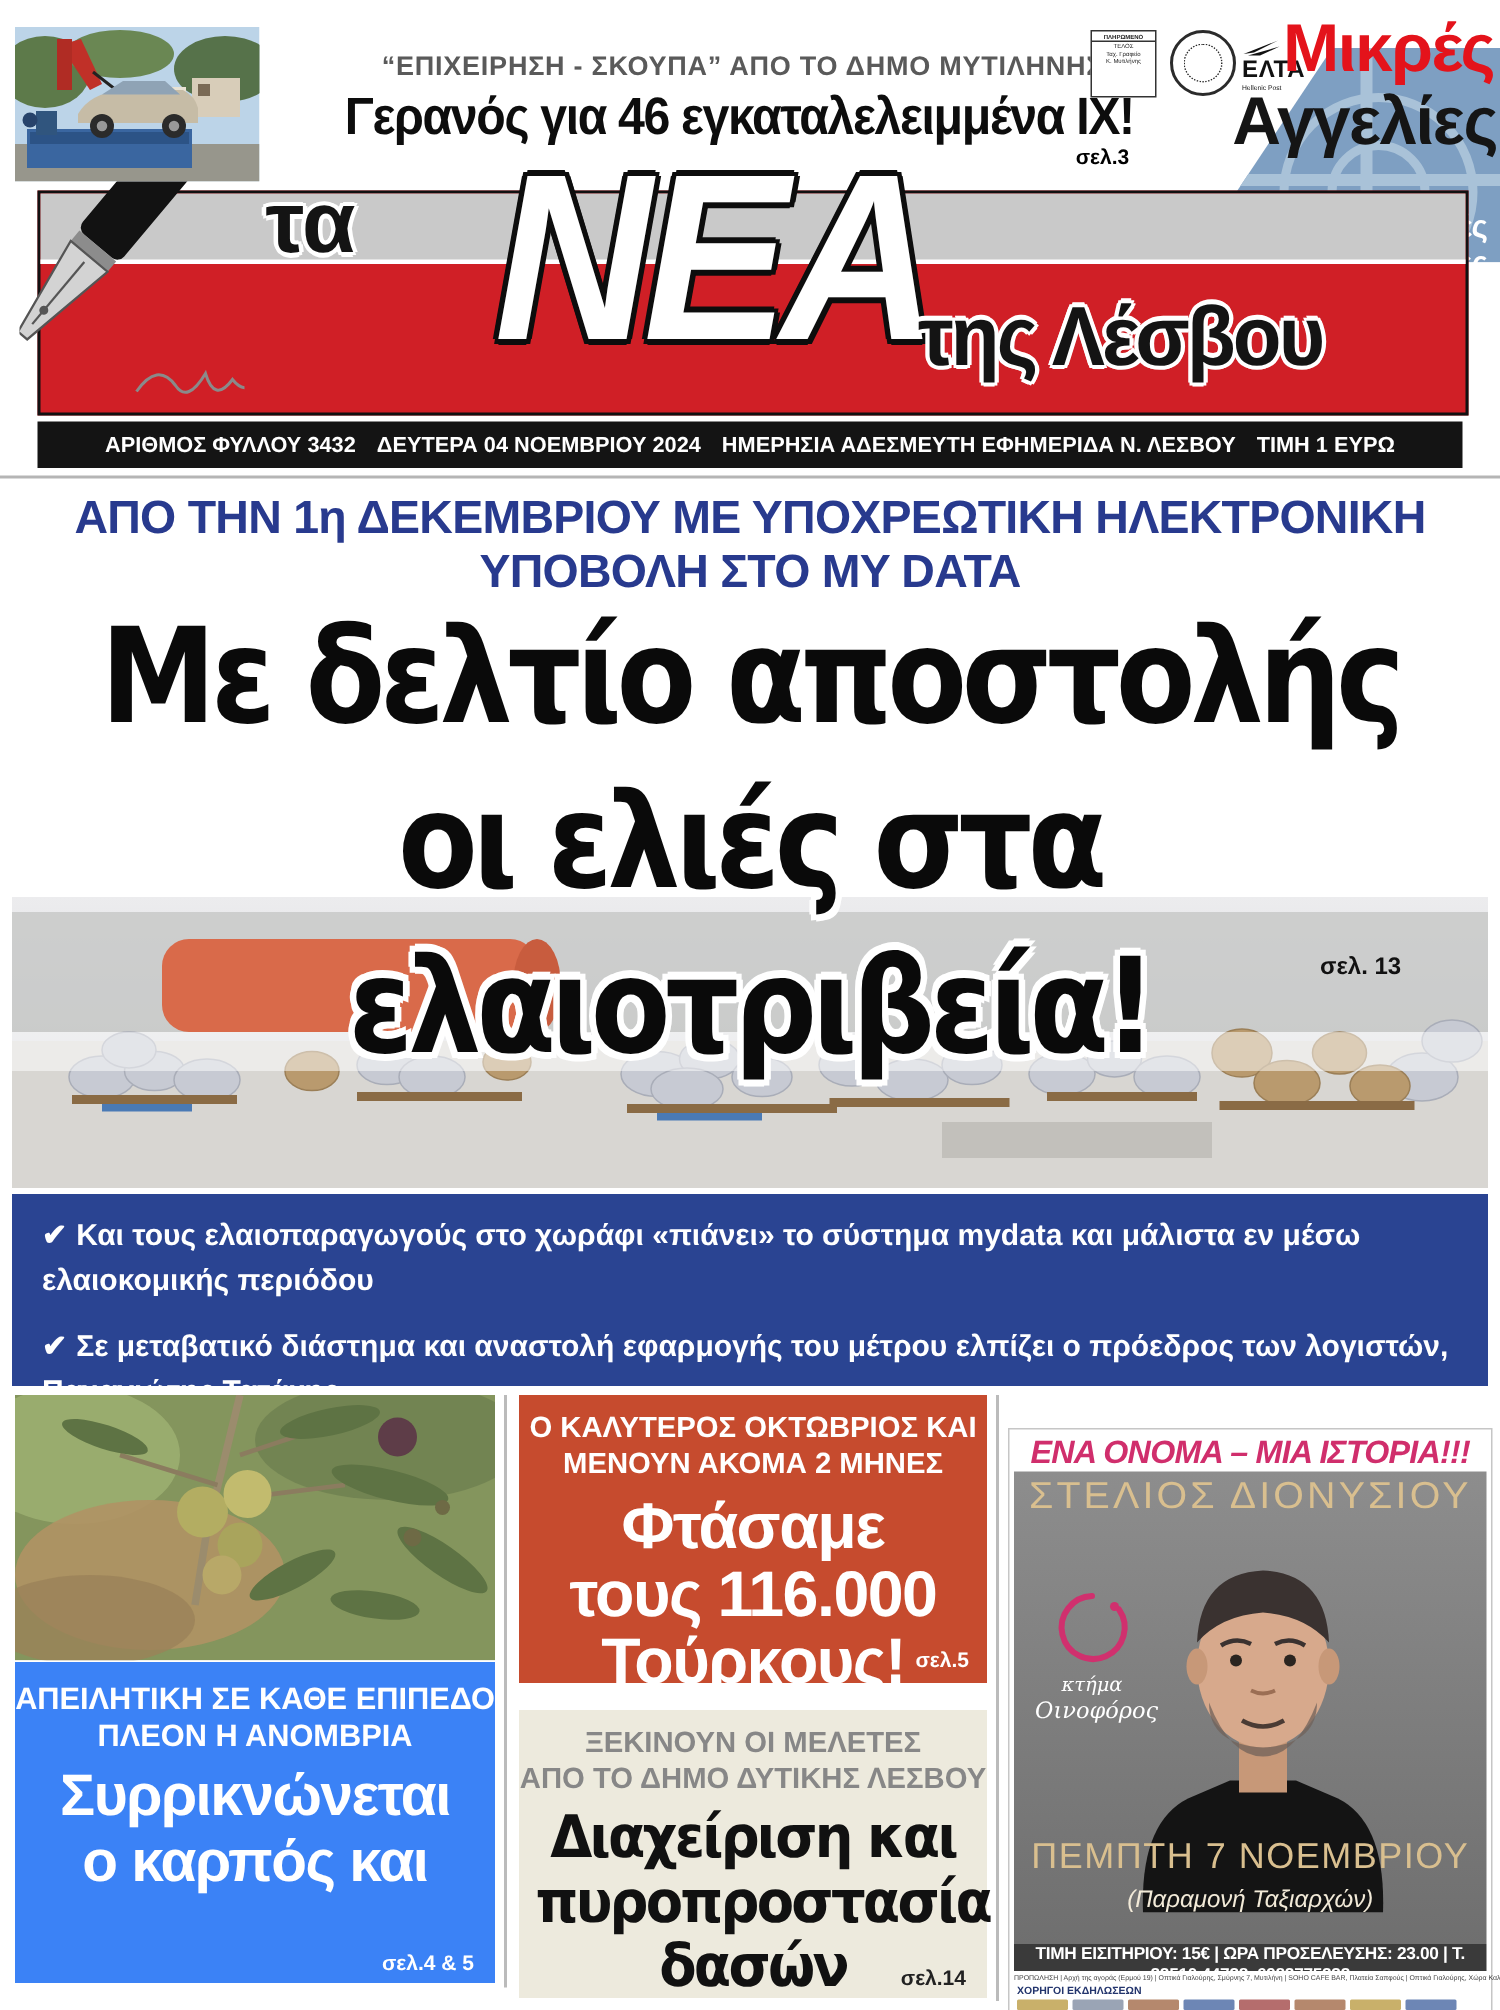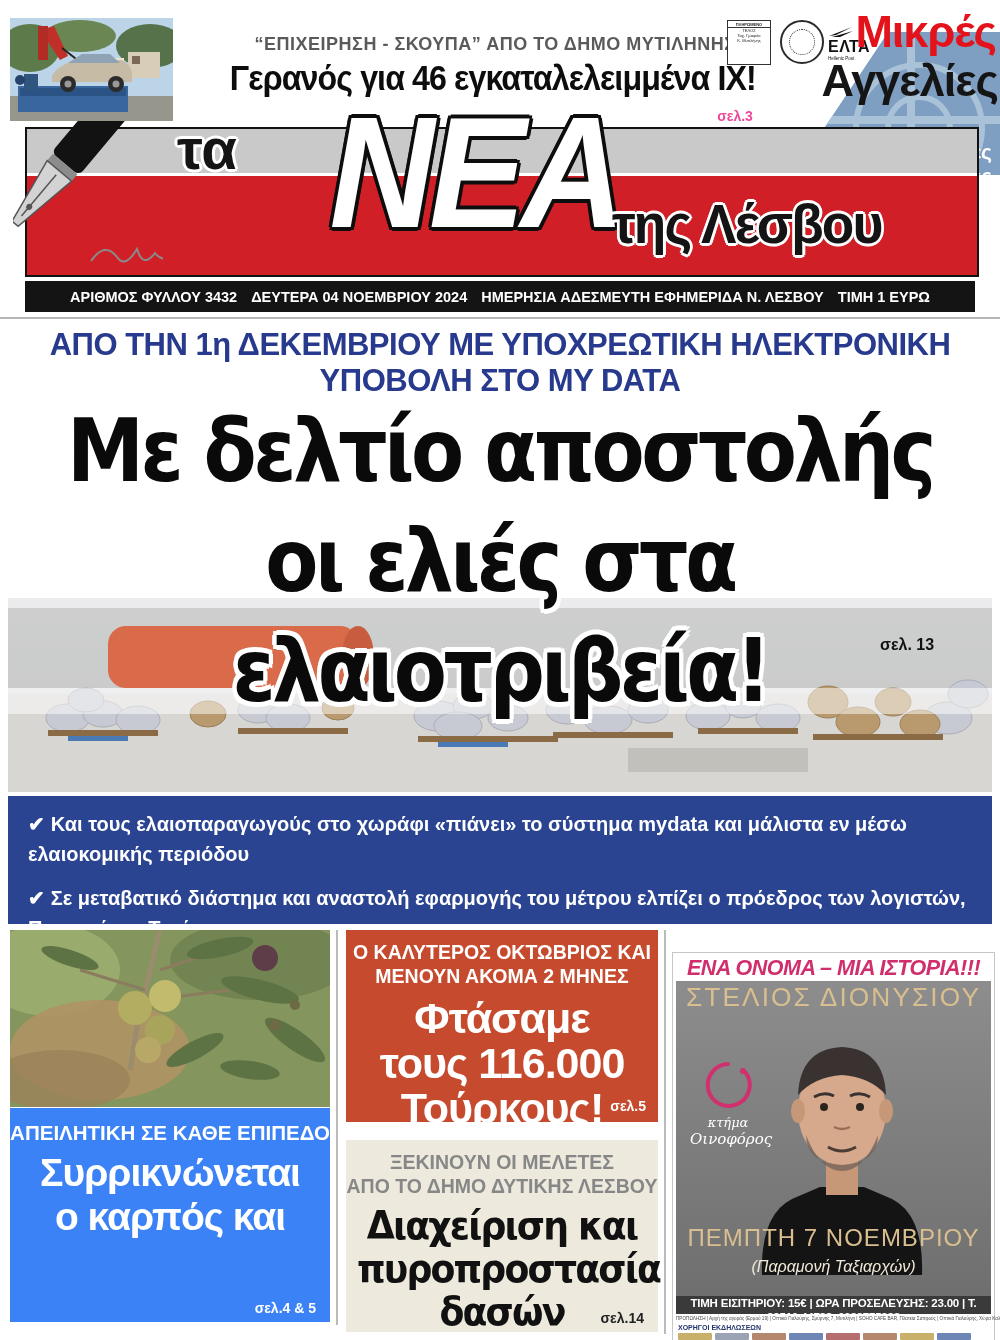--- a/index.html
+++ b/index.html
@@ -12,21 +12,21 @@
              2px 2px 0 #fff,-2px -2px 0 #fff,2px -2px 0 #fff,-2px 2px 0 #fff;}
   .outline-w-lg{text-shadow:5px 0 0 #fff,-5px 0 0 #fff,0 5px 0 #fff,0 -5px 0 #fff,
              4px 4px 0 #fff,-4px -4px 0 #fff,4px -4px 0 #fff,-4px 4px 0 #fff;}
   .outline-b{text-shadow:4px 0 0 #0d0d0d,-4px 0 0 #0d0d0d,0 4px 0 #0d0d0d,0 -4px 0 #0d0d0d,
              3px 3px 0 #0d0d0d,-3px -3px 0 #0d0d0d,3px -3px 0 #0d0d0d,-3px 3px 0 #0d0d0d;}
 
   
   .top-quote{left:180px;top:34px;width:630px;font-size:18px;font-weight:bold;color:#5a5a5a;letter-spacing:.5px;}
   .top-headline{left:165px;top:58px;width:655px;font-size:35px;font-weight:bold;color:#0d0d0d;
                 letter-spacing:-1px;}
-  .top-pageref{left:700px;top:96px;width:70px;font-size:14px;font-weight:bold;color:#ec4899;margin-top:12px;}
+  .top-pageref{left:700px;top:96px;width:70px;font-size:14px;font-weight:bold;color:#000000;}
   .stampbox{left:727px;top:20px;width:42px;height:42px;border:1.5px solid #333;background:#fff;
             font-size:4px;line-height:5px;text-align:center;color:#222;overflow:hidden;padding-top:1px;}
   .stampbox .hd{font-weight:bold;border-bottom:.5px solid #333;font-size:4px;}
   .postmark{left:780px;top:20px;width:40px;height:40px;border:2px solid #2b2b2b;border-radius:50%;}
   .postmark::after{content:"";position:absolute;left:7px;top:7px;right:7px;bottom:7px;
             border:1.5px dotted #2b2b2b;border-radius:50%;}
   .elta{left:828px;top:26px;width:70px;color:#111;}
   .elta .t{font-size:16px;font-weight:bold;letter-spacing:.5px;}
   .elta .s{font-size:4.5px;}
   .classified-bg{left:793px;top:32px;width:207px;height:143px;background:#7e9fc2;
@@ -307,20 +307,21 @@
       <circle cx="150" cy="100" r="15" fill="#a9a45c"></circle>
       <circle cx="138" cy="120" r="13" fill="#b8a868"></circle>
       <circle cx="255" cy="28" r="13" fill="#5e3d48"></circle>
       <circle cx="265" cy="95" r="6" fill="#6e6a45"></circle>
       <circle cx="285" cy="75" r="5" fill="#6e6a45"></circle>
     </svg>
   </div>
   <div class="abs greenbox ctr">
     <div class="k">
       <div>ΑΠΕΙΛΗΤΙΚΗ ΣΕ ΚΑΘΕ ΕΠΙΠΕΔΟ</div>
+      <div>ΠΛΕΟΝ Η ΑΝΟΜΒΡΙΑ</div>
     </div>
     <div class="h">
       <div>Συρρικνώνεται</div>
       <div>ο καρπός και</div>
     </div>
     <div class="p">σελ.4 &amp; 5</div>
   </div>
 
   <div class="abs redbox ctr">
     <div class="k">

